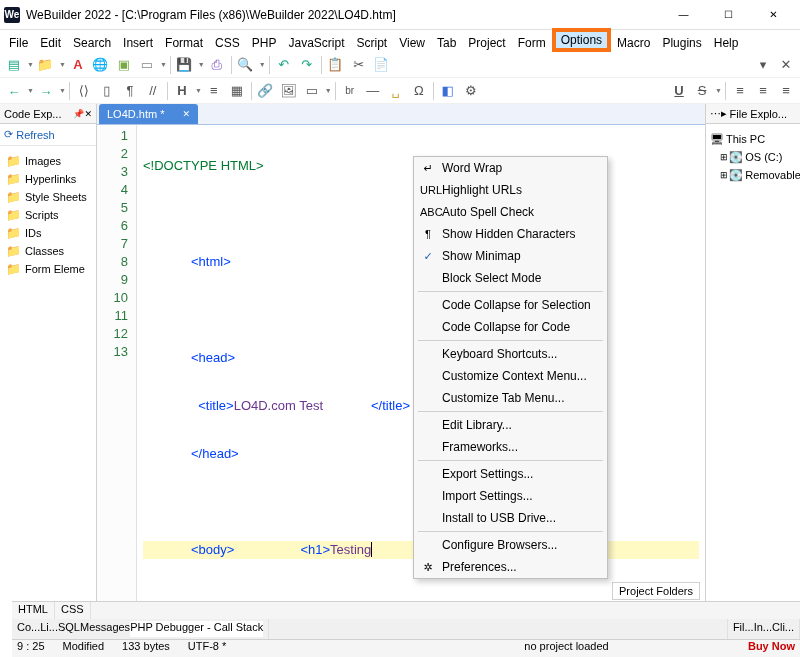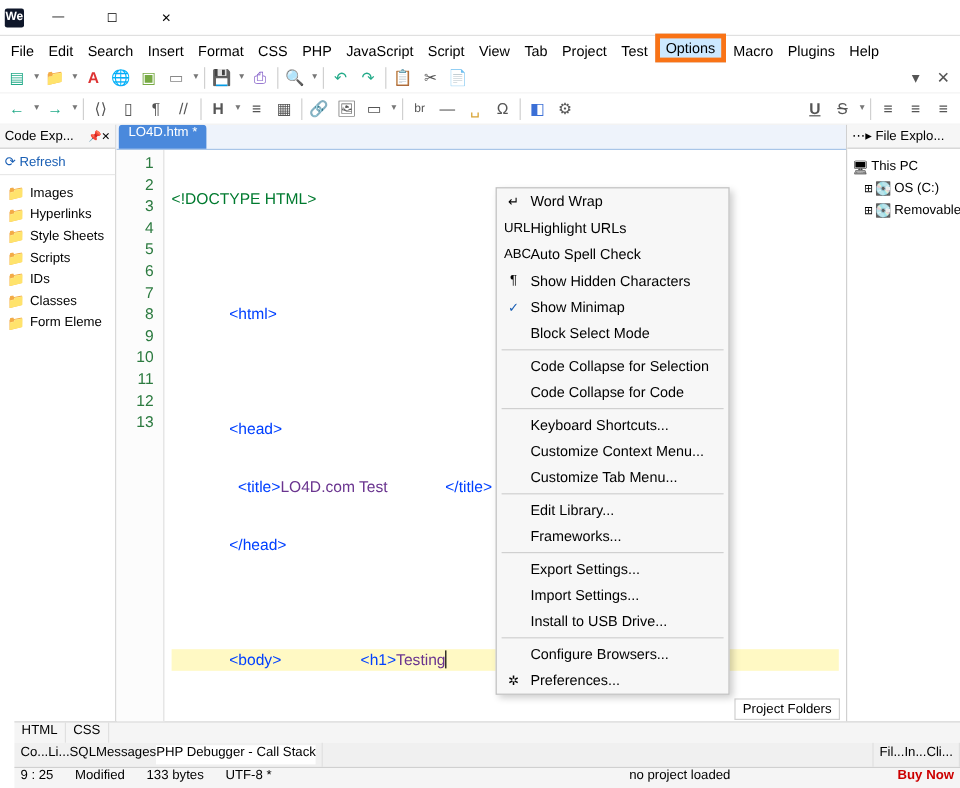--- a/index.html
+++ b/index.html
@@ -29,21 +29,21 @@
 .leftpanel { width: 97px; border-right: 1px solid #d0d0d0; display: flex; flex-direction: column; background: #fff; }
 .panel-header { height: 20px; display: flex; align-items: center; padding: 0 4px; border-bottom: 1px solid #d0d0d0; font-size: 11px; background: #f6f6f6; overflow: hidden; white-space: nowrap; }
 .panel-header .pin { margin-left: auto; font-size: 9px; }
 .panel-tool { height: 22px; display: flex; align-items: center; padding: 0 4px; border-bottom: 1px solid #e8e8e8; font-size: 11px; gap: 3px; color: #1a5fb4; cursor: pointer; }
 .folder-item { height: 18px; display: flex; align-items: center; padding: 0 6px; font-size: 11px; gap: 4px; cursor: pointer; overflow: hidden; white-space: nowrap; }
 .folder-icon { color: #d9a639; font-size: 12px; }
 
 
 .center { flex: 1; display: flex; flex-direction: column; overflow: hidden; }
 .tabstrip { height: 22px; background: #eef3fb; display: flex; align-items: flex-end; padding: 0 2px; border-bottom: 1px solid #a8c5e8; }
-.filetab { height: 20px; background: #4a89dc; color: #fff; padding: 0 8px; display: flex; align-items: center; gap: 8px; font-size: 11px; border-radius: 3px 3px 0 0; cursor: pointer; flex-direction: column; }
+.filetab { height: 20px; background: #4a89dc; color: #fff; padding: 0 8px; display: flex; align-items: center; gap: 18px; font-size: 11px; border-radius: 3px 3px 0 0; cursor: pointer; }
 .filetab .x { font-size: 9px; }
 
 .editor { flex: 0 0 auto; display: flex; font-family: Consolas, monospace; font-size: 13px; background: #fff; overflow: hidden; }
 .gutter { width: 40px; border-right: 1px solid #e0e0e0; text-align: right; padding: 2px 8px 2px 0; color: #2b7a3f; background: #fcfcfc; }
 .gutter div { height: 18px; line-height: 18px; }
 .codearea { flex: 1; padding: 2px 6px; white-space: pre; }
 .codearea div { height: 18px; line-height: 18px; }
 .hl { background: #fff9c4; }
 .tag { color: #0040ff; margin-left: 48px; }
 .txt { color: #6a348f; }
@@ -71,39 +71,40 @@
 .statusbar { height: 18px; display: flex; padding: 0 5px; background: #f5f5f5; border-top: 1px solid #d0d0d0; font-size: 11px; gap: 18px; }
 .statusbar .buy { margin-left: auto; color: #c00; font-weight: bold; cursor: pointer; }
 
 .rfold { position: absolute; right: 100px; top: 582px; font-size: 11px; padding: 2px 6px; background: #fff; border: 1px solid #d0d0d0; white-space: nowrap; }
 </style>
 </head>
 <body>
 
 <div class="titlebar">
   <div class="app-icon">We</div>
+  <div class="title-text">WeBuilder 2022 - [C:\Program Files (x86)\WeBuilder 2022\LO4D.htm]</div>
   <div class="winbtn">—</div>
   <div class="winbtn">☐</div>
   <div class="winbtn">✕</div>
 </div>
 
 <div class="menubar" id="menubar">
     <div class="menuitem">File</div>
     <div class="menuitem">Edit</div>
     <div class="menuitem">Search</div>
     <div class="menuitem">Insert</div>
     <div class="menuitem">Format</div>
     <div class="menuitem">CSS</div>
     <div class="menuitem">PHP</div>
     <div class="menuitem">JavaScript</div>
     <div class="menuitem">Script</div>
     <div class="menuitem">View</div>
     <div class="menuitem">Tab</div>
     <div class="menuitem">Project</div>
-    <div class="menuitem">Test</div>
+    <div class="menuitem">Form</div>
     <div class="menuitem active">Options</div>
     <div class="menuitem">Macro</div>
     <div class="menuitem">Plugins</div>
     <div class="menuitem">Help</div>
   </div>
 
 <div class="toolbar">
   <div class="tbtn" style="color:#2a8">▤</div>
     <span class="tdrop">▼</span>
   <div class="tbtn" style="color:#d9a639">📁</div>

